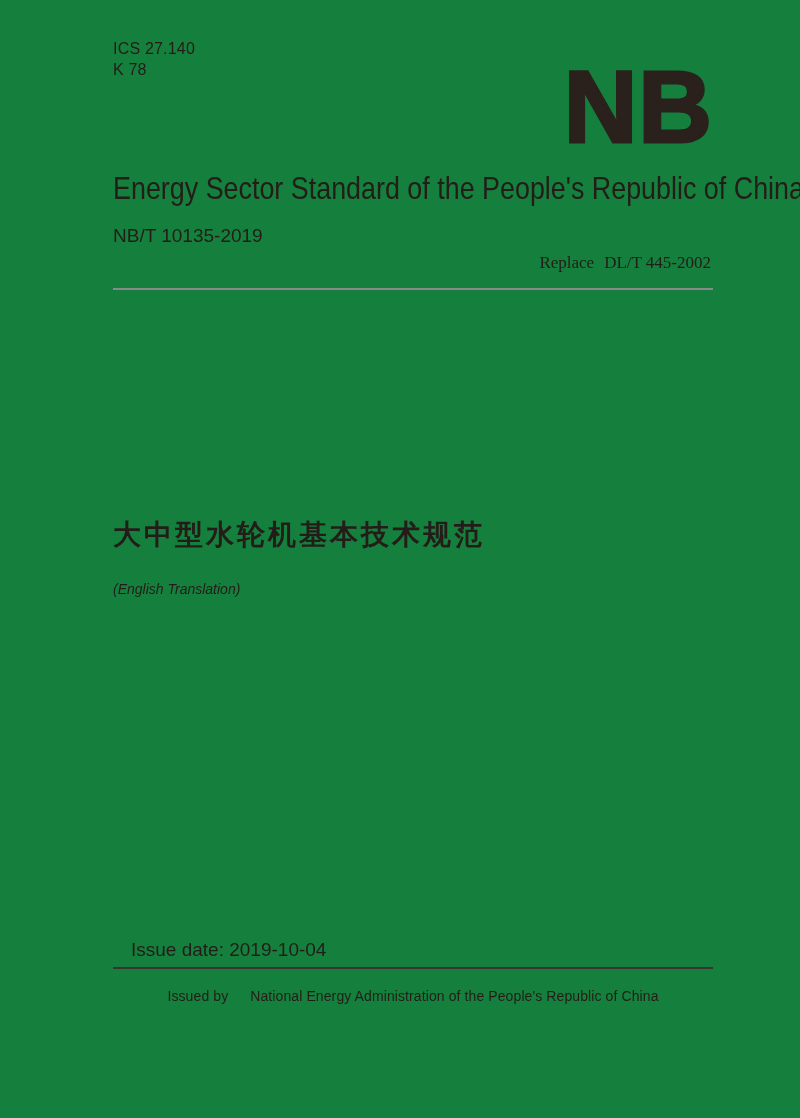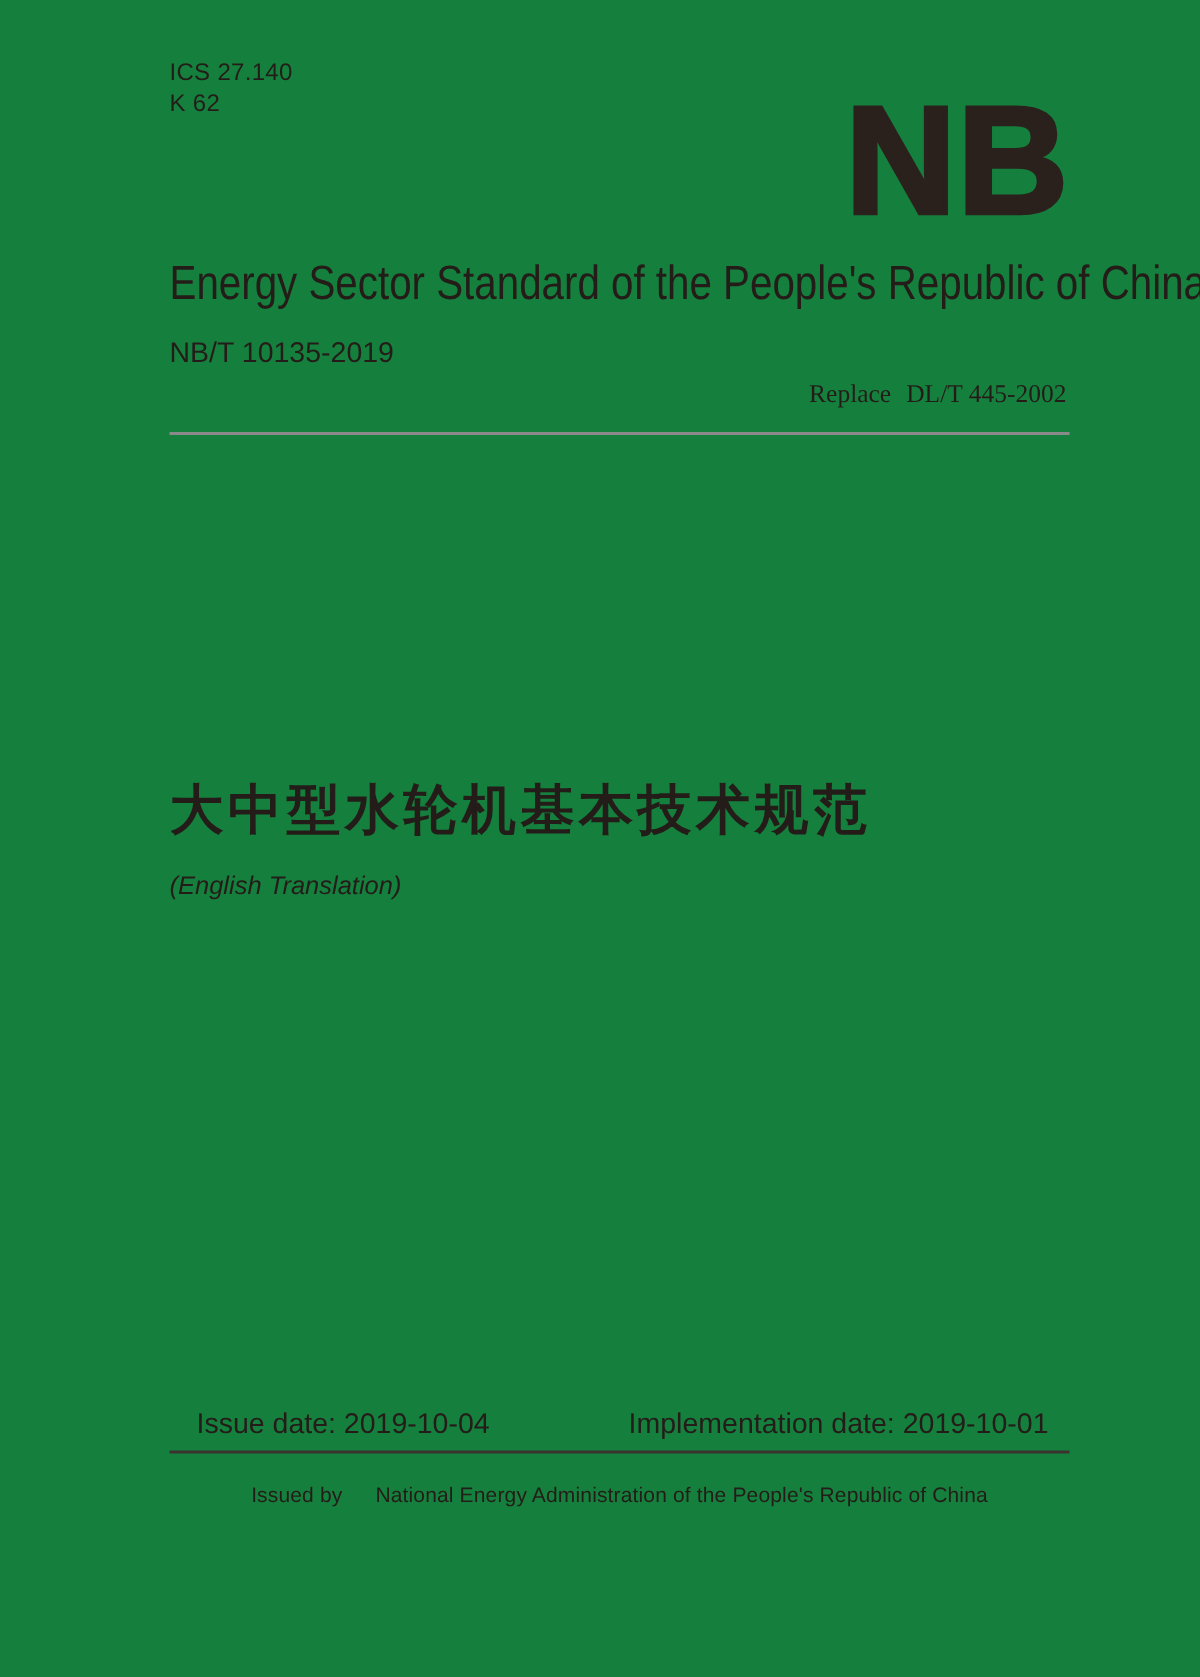--- a/index.html
+++ b/index.html
@@ -69,29 +69,29 @@
     background: #8a8a8a;
   }
   .title-en {
     top: 387px;
     font-size: 28px;
     line-height: 34px;
     letter-spacing: 0.1px;
   }
   .title-zh {
     top: 516px;
-    font-size: 36px;
+    font-size: 28px;
     font-weight: 700;
     letter-spacing: 3px;
     font-family: "Liberation Sans", "DejaVu Sans", sans-serif;
   }
   .translation-note {
     top: 581px;
     font-style: italic;
-    font-size: 17px;
+    font-size: 14px;
   }
   .dates-row {
     top: 939px;
     display: flex;
     justify-content: space-between;
     font-size: 19px;
     padding: 0 14px 0 18px;
     box-sizing: border-box;
   }
   .rule-dark {
@@ -107,21 +107,21 @@
   }
   .issued-row .lbl { margin-right: 22px; }
 </style>
 </head>
 <body>
 
 <div class="page">
 
   <div class="col ics-block">
     <div>ICS 27.140</div>
-    <div>K 62</div>
+    <div>K 78</div>
   </div>
 
   <div class="col logo">NB</div>
 
   <div class="col std-type">
     <span class="squeeze">Energy Sector Standard of the People's Republic of China</span>
   </div>
 
   <div class="col std-code">NB/T 10135-2019</div>
 
@@ -136,24 +136,20 @@
 
   <div class="col title-zh">大中型水轮机基本技术规范</div>
 
   <div class="col translation-note">(English Translation)</div>
 
   <div class="col dates-row">
     <div>
       <span>Issue date:</span>
       <span>2019-10-04</span>
     </div>
-    <div>
-      <span>Implementation date:</span>
-      <span>2019-10-01</span>
-    </div>
   </div>
 
   <div class="col rule-dark"></div>
 
   <div class="col issued-row">
     <span class="lbl">Issued by</span><span>National Energy Administration of the People's Republic of China</span>
   </div>
 
 </div>
 

